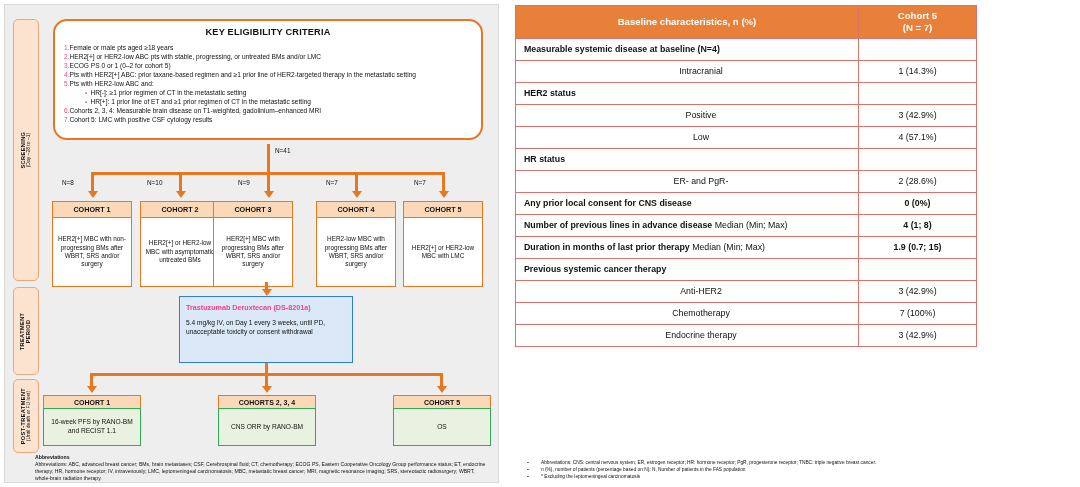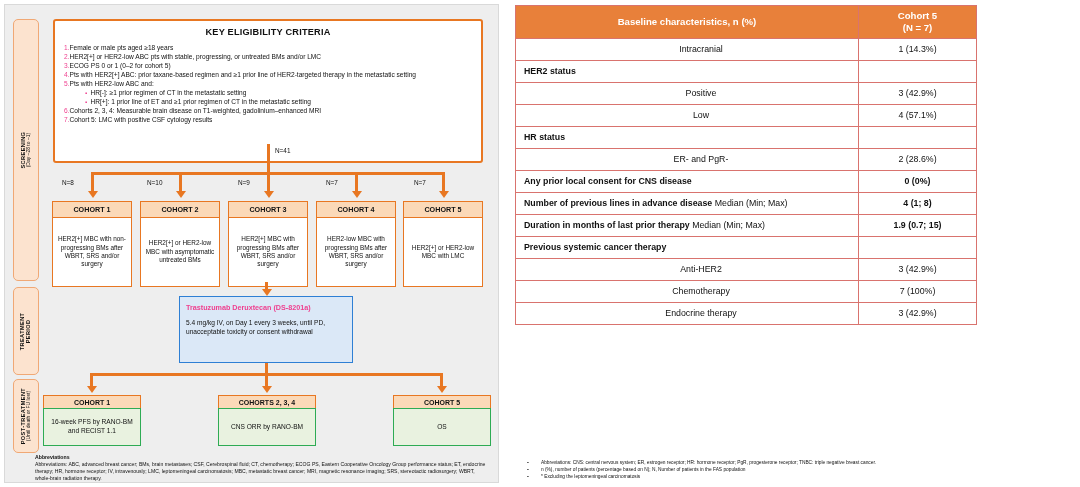--- a/index.html
+++ b/index.html
@@ -34,22 +34,22 @@
     line-height:1.15;
     color:#111;
   }
   .phase-rail .t1{font-size:5.6px;font-weight:bold;letter-spacing:.4px;}
   .phase-rail .t2{font-size:5px;font-weight:normal;}
   #rail-screening{top:14px;height:262px;}
   #rail-treatment{top:282px;height:88px;}
   #rail-post{top:374px;height:74px;}
 
   .elig-box{
-    position:absolute;left:48px;top:14px;width:430px;height:144px;
-    background:#ffffff;border:2px solid #e87722;border-radius:3px;
+    position:absolute;left:48px;top:14px;width:430px;height:121px;
+    background:#ffffff;border:2px solid #e87722;border-radius:14px;
     box-sizing:border-box;padding:6px 9px 4px 9px;
   }
   .elig-title{
     text-align:center;font-weight:bold;font-size:9.2px;color:#111;
     letter-spacing:.2px;margin-bottom:7px;
   }
   .elig-list{font-size:6.6px;line-height:1.36;color:#111;}
   .elig-list .ln{display:block;}
   .elig-list .num{color:#ef3f8f;}
   .elig-list .sub{display:block;padding-left:30px;text-indent:-9px;}
@@ -198,21 +198,21 @@
     <div class="nlabel" style="left:409px;top:174px;">N=7</div>
 
     <div class="cohort-col" style="left:47px;">
       <div class="cohort-head">COHORT 1</div>
       <div class="cohort-body">HER2[+] MBC with non-progressing BMs after WBRT, SRS and/or surgery</div>
     </div>
     <div class="cohort-col" style="left:135px;">
       <div class="cohort-head">COHORT 2</div>
       <div class="cohort-body">HER2[+] or HER2-low MBC with asymptomatic untreated BMs</div>
     </div>
-    <div class="cohort-col" style="left:223px;">
+    <div class="cohort-col" style="left:208px;">
       <div class="cohort-head">COHORT 3</div>
       <div class="cohort-body">HER2[+] MBC with progressing BMs after WBRT, SRS and/or surgery</div>
     </div>
     <div class="cohort-col" style="left:311px;">
       <div class="cohort-head">COHORT 4</div>
       <div class="cohort-body">HER2-low MBC with progressing BMs after WBRT, SRS and/or surgery</div>
     </div>
     <div class="cohort-col" style="left:398px;">
       <div class="cohort-head">COHORT 5</div>
       <div class="cohort-body">HER2[+] or HER2-low MBC with LMC</div>
@@ -259,20 +259,24 @@
       <thead>
         <tr>
           <td>Baseline characteristics,  n (%)</td>
           <td class="col-val">
             <div>Cohort 5</div>
             <div>(N = 7)</div>
           </td>
         </tr>
       </thead>
       <tbody>
+          <tr class="sec">
+            <td class="lbl">Measurable systemic disease at baseline (N=4)</td>
+            <td class="col-val"></td>
+          </tr>
           <tr class="sub">
             <td class="lbl">Intracranial</td>
             <td class="col-val">1 (14.3%)</td>
           </tr>
           <tr class="sec">
             <td class="lbl">HER2  status</td>
             <td class="col-val"></td>
           </tr>
           <tr class="sub">
             <td class="lbl">Positive</td>

